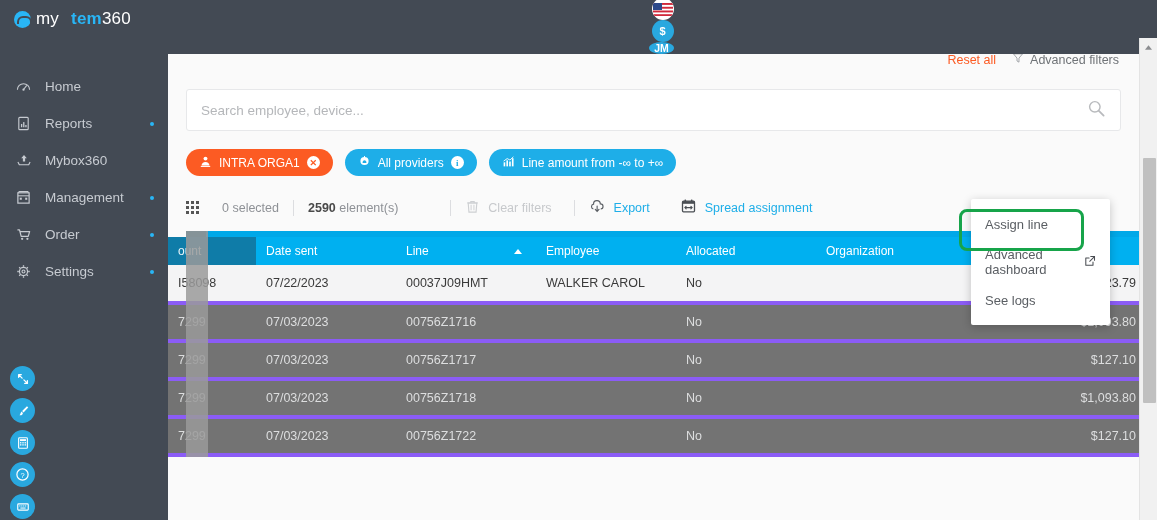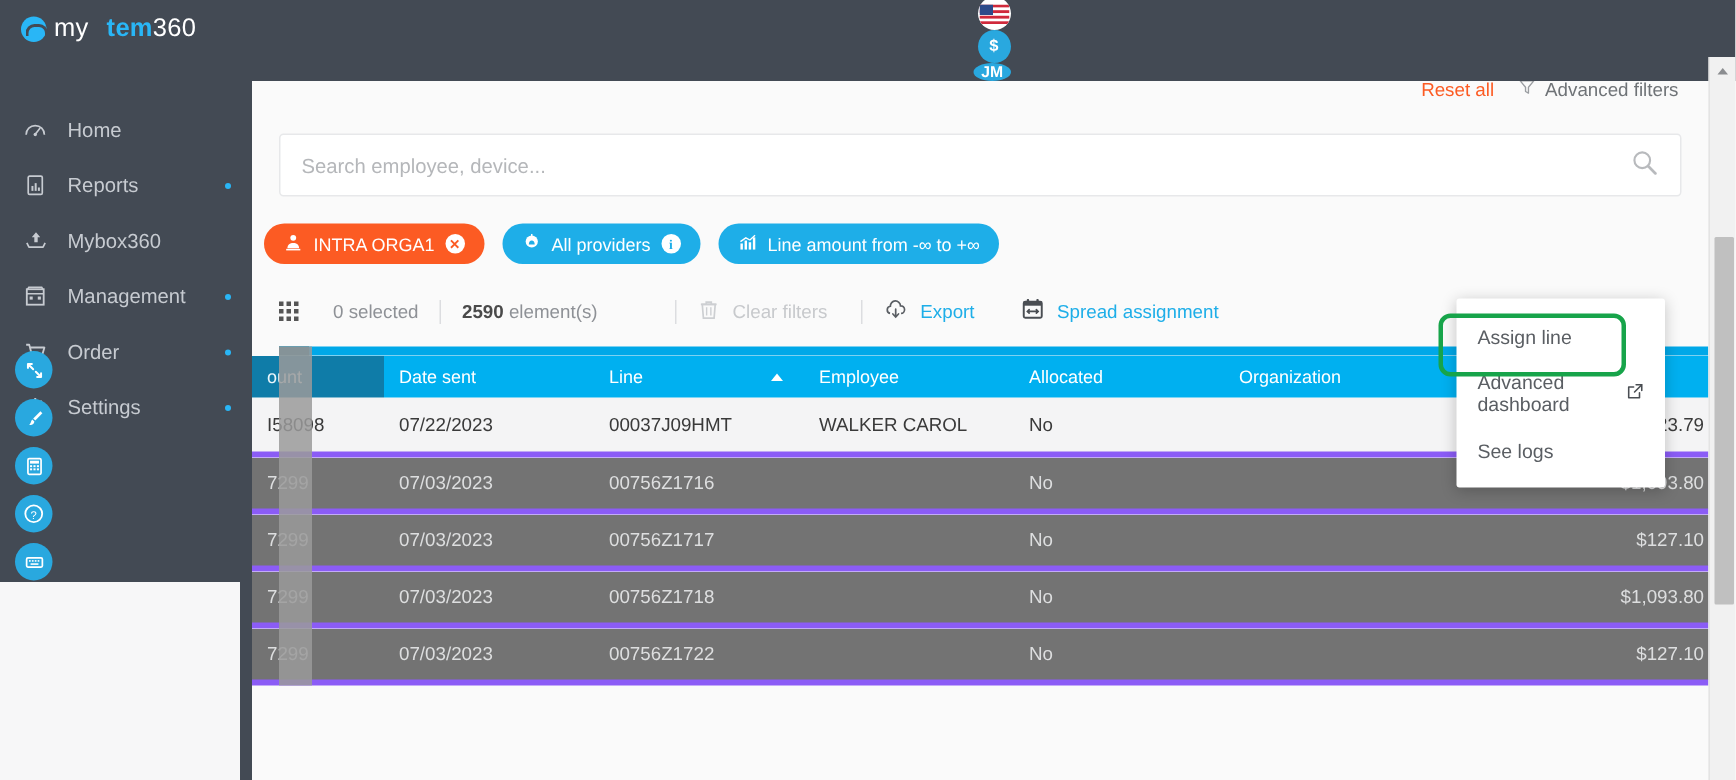--- a/index.html
+++ b/index.html
@@ -7,21 +7,21 @@
   body {
     font-family: "Liberation Sans", sans-serif;
     background:#f7f7f8;
     font-size:13px;
     color:#555;
     position:relative;
   }
 
   
   #sidebar{
-    position:absolute; left:0; top:0; width:168px; height:388px;
+    position:absolute; left:0; top:0; width:168px; height:520px;
     background:#434a54; z-index:20;
   }
   #logo{
     height:38px; display:flex; align-items:center; padding-left:14px;
     color:#fff; font-size:17px; letter-spacing:.2px;
   }
   #logo .logomark{
     width:17px;height:17px;border-radius:50%;
     background:#29b6f6; margin-right:5px; position:relative; flex:none;
   }
@@ -124,21 +124,21 @@
   }
   #searchbox input::placeholder{ color:#b5b7ba; }
 
   #filterlinks{
     display:flex;justify-content:flex-end;align-items:center;gap:16px;
     padding:14px 20px 0 0; font-size:12.5px;
   }
   #resetall{ color:#fc5b23; cursor:pointer; }
   #advfilters{ color:#6f7377; display:flex;align-items:center;gap:6px;cursor:pointer; }
 
-  #chips{ display:flex; gap:12px; padding:18px 0 0 8px; }
+  #chips{ display:flex; gap:12px; padding:18px 0 0 18px; }
   .chip{
     height:27px;border-radius:14px;display:flex;align-items:center;gap:7px;
     padding:0 13px;color:#fff;font-size:12px;cursor:pointer; white-space:nowrap;
   }
   .chip.orange{ background:#fc5b23; }
   .chip.blue{ background:#1eaee8; }
   .chip .xbtn{
     width:13px;height:13px;border-radius:50%;background:#fff;color:#fc5b23;
     font-size:9px;display:flex;align-items:center;justify-content:center;
     font-weight:bold;flex:none;

